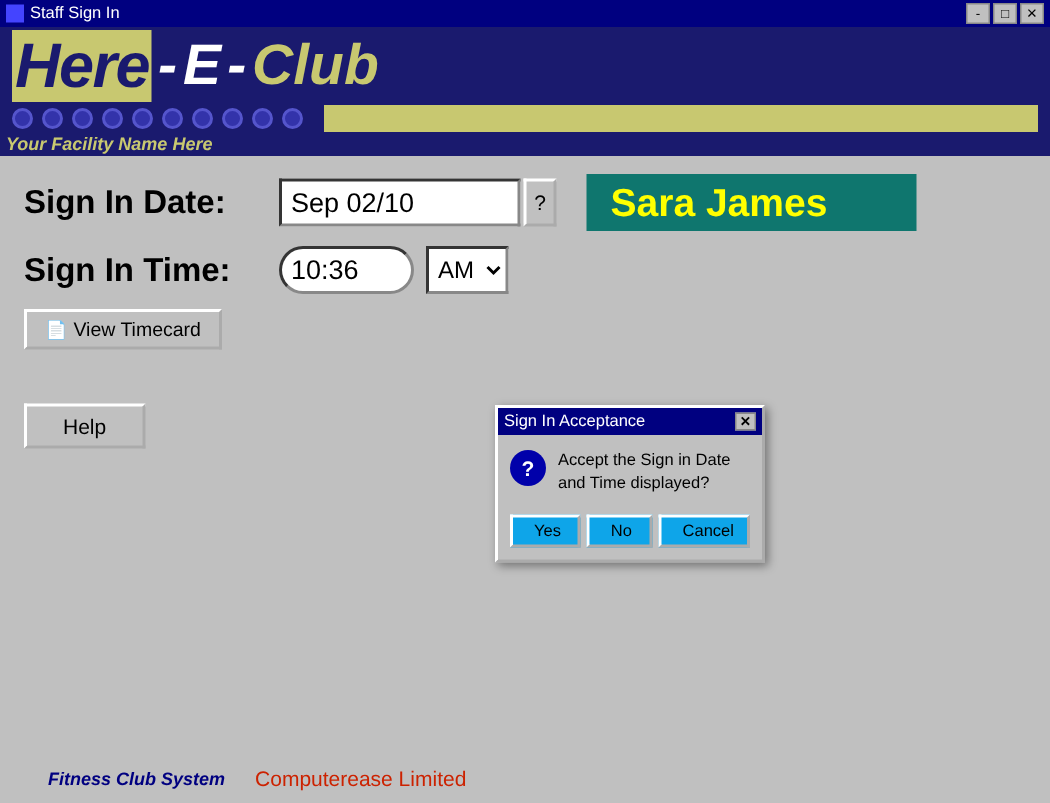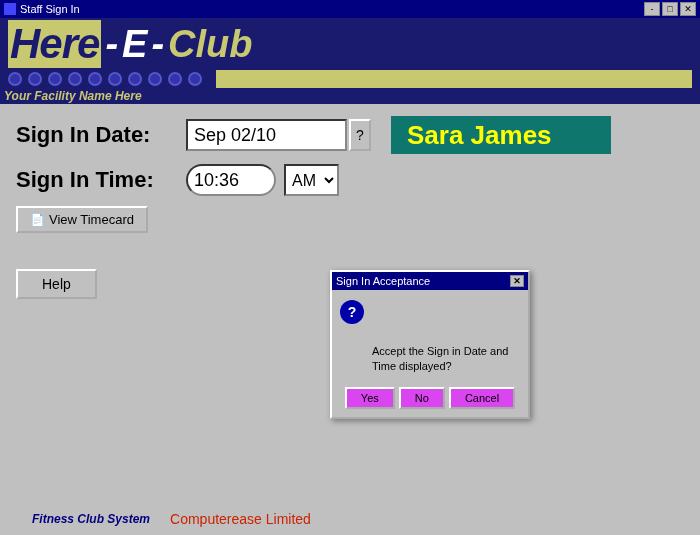--- a/index.html
+++ b/index.html
@@ -221,21 +221,21 @@
       font-size: 14px;
       cursor: pointer;
       margin-top: 16px;
     }
 
     
     .dialog-overlay {
       position: absolute;
       top: 270px;
       left: 330px;
-      width: 200px;
+      width: 180px;
       background: #c0c0c0;
       border: 2px outset #fff;
       box-shadow: 2px 2px 6px rgba(0,0,0,0.4);
     }
     .dialog-title-bar {
       background: #000080;
       color: white;
       font-size: 11px;
       padding: 2px 4px;
       display: flex;
@@ -275,29 +275,28 @@
       font-weight: bold;
       display: flex;
       align-items: center;
       justify-content: center;
       flex-shrink: 0;
     }
     .dialog-text {
       font-size: 11px;
       color: #000;
       line-height: 1.4;
-      margin-top: 44px;
     }
     .dialog-buttons {
       display: flex;
       gap: 4px;
       justify-content: center;
     }
     .dialog-btn {
-      background: #d946ef;
+      background: #0ea5e9;
       border: 2px outset #fff;
       padding: 3px 14px;
       font-size: 11px;
       cursor: pointer;
       min-width: 42px;
     }
 
     
     .footer {
       position: absolute;

